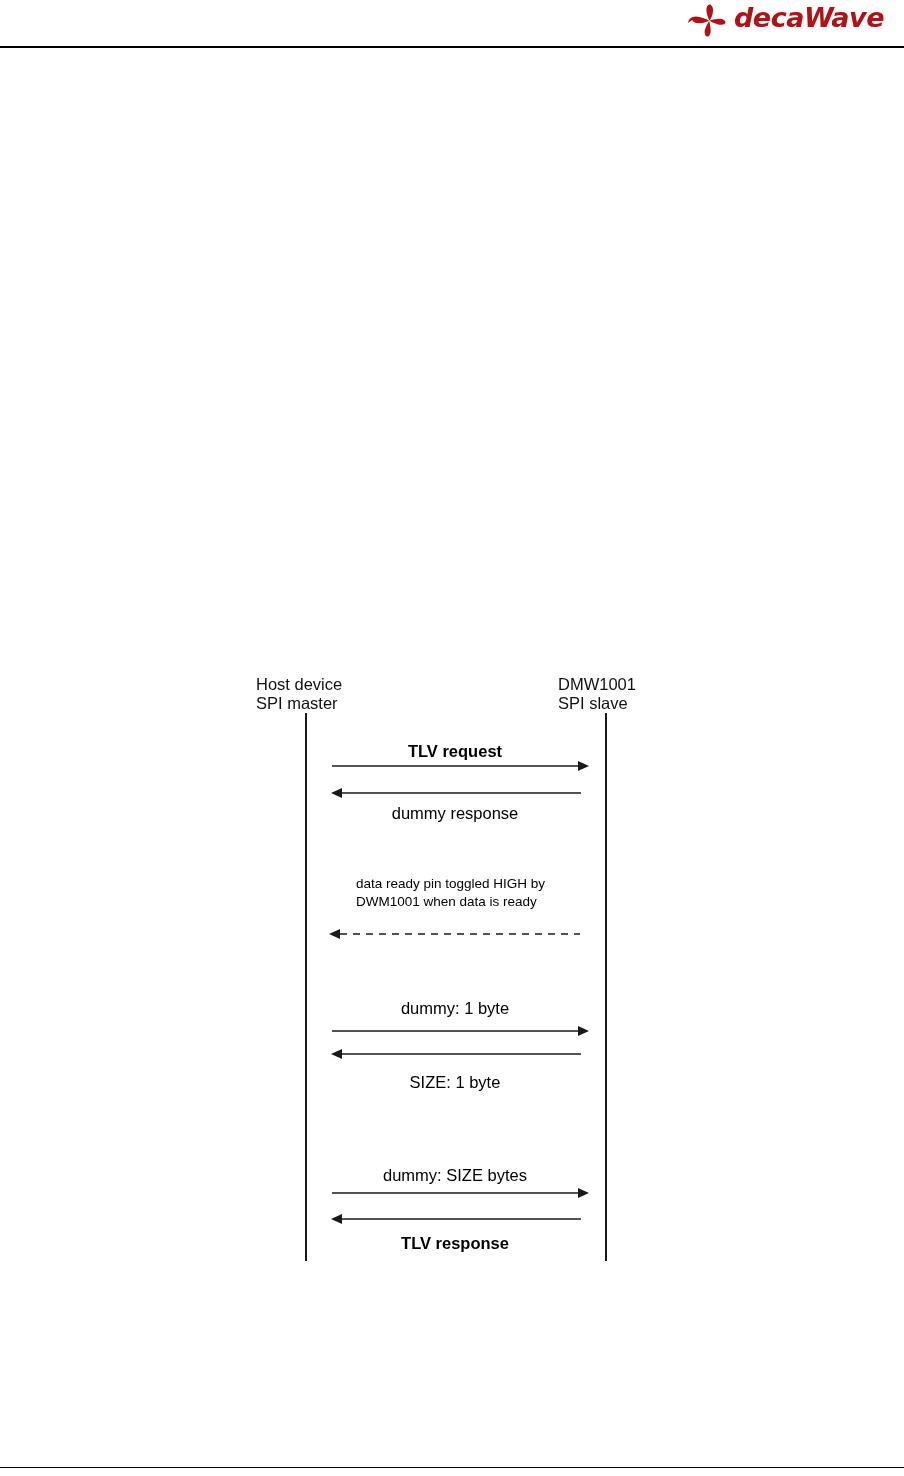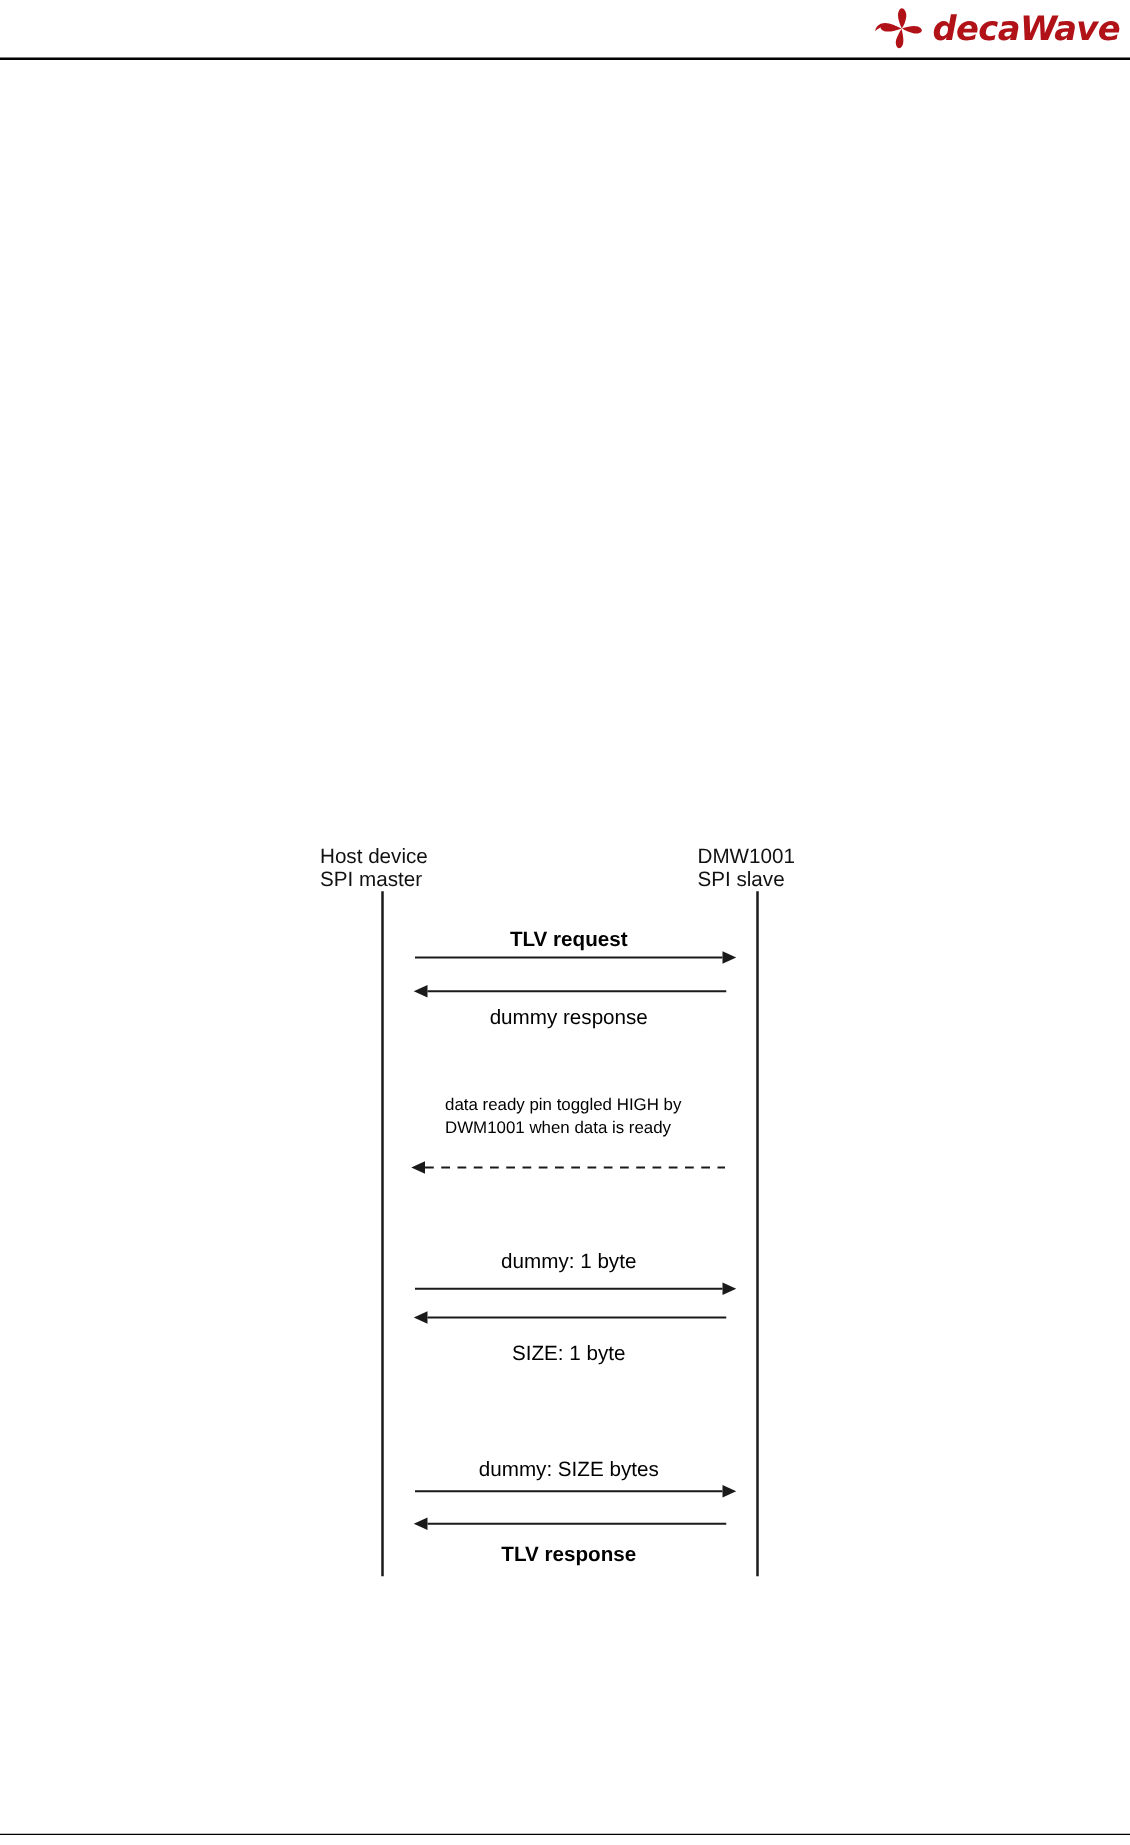--- a/index.html
+++ b/index.html
@@ -18,25 +18,24 @@
 
   
   #page-header {
     position: absolute;
     left: 0; top: 0;
     width: 904px;
     height: 48px;
   }
   #brand-logo {
     position: absolute;
-    right: 8px;
+    right: 20px;
     top: 4px;
     height: 38px;
     display: flex;
-    align-items: center;
     gap: 2px;
   }
   #brand-mark {
     width: 46px;
     height: 34px;
     display: block;
   }
   #brand-wordmark {
     font-family: "DejaVu Sans", sans-serif;
     font-size: 27px;

